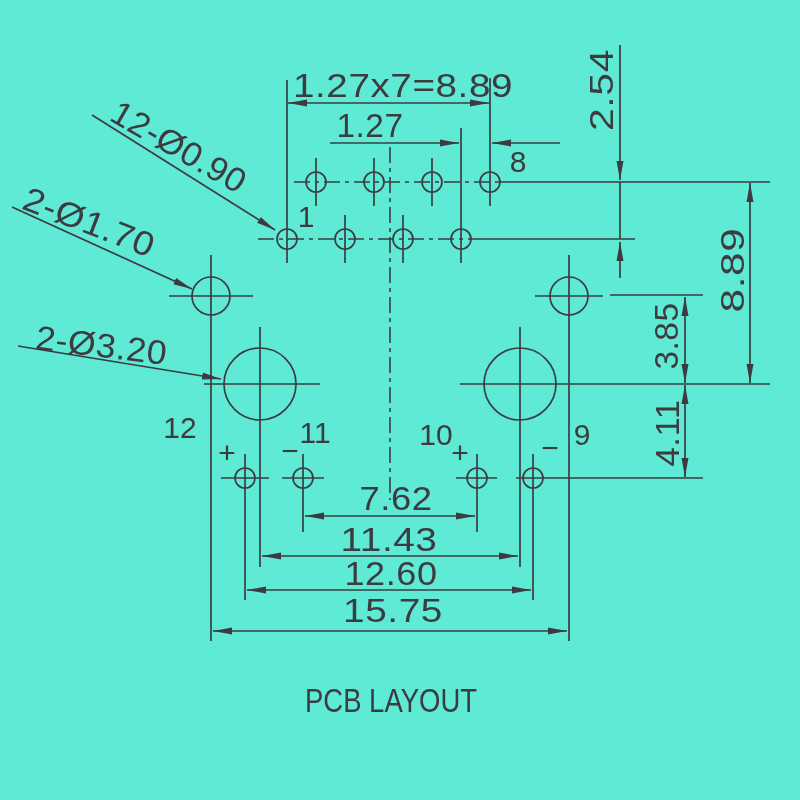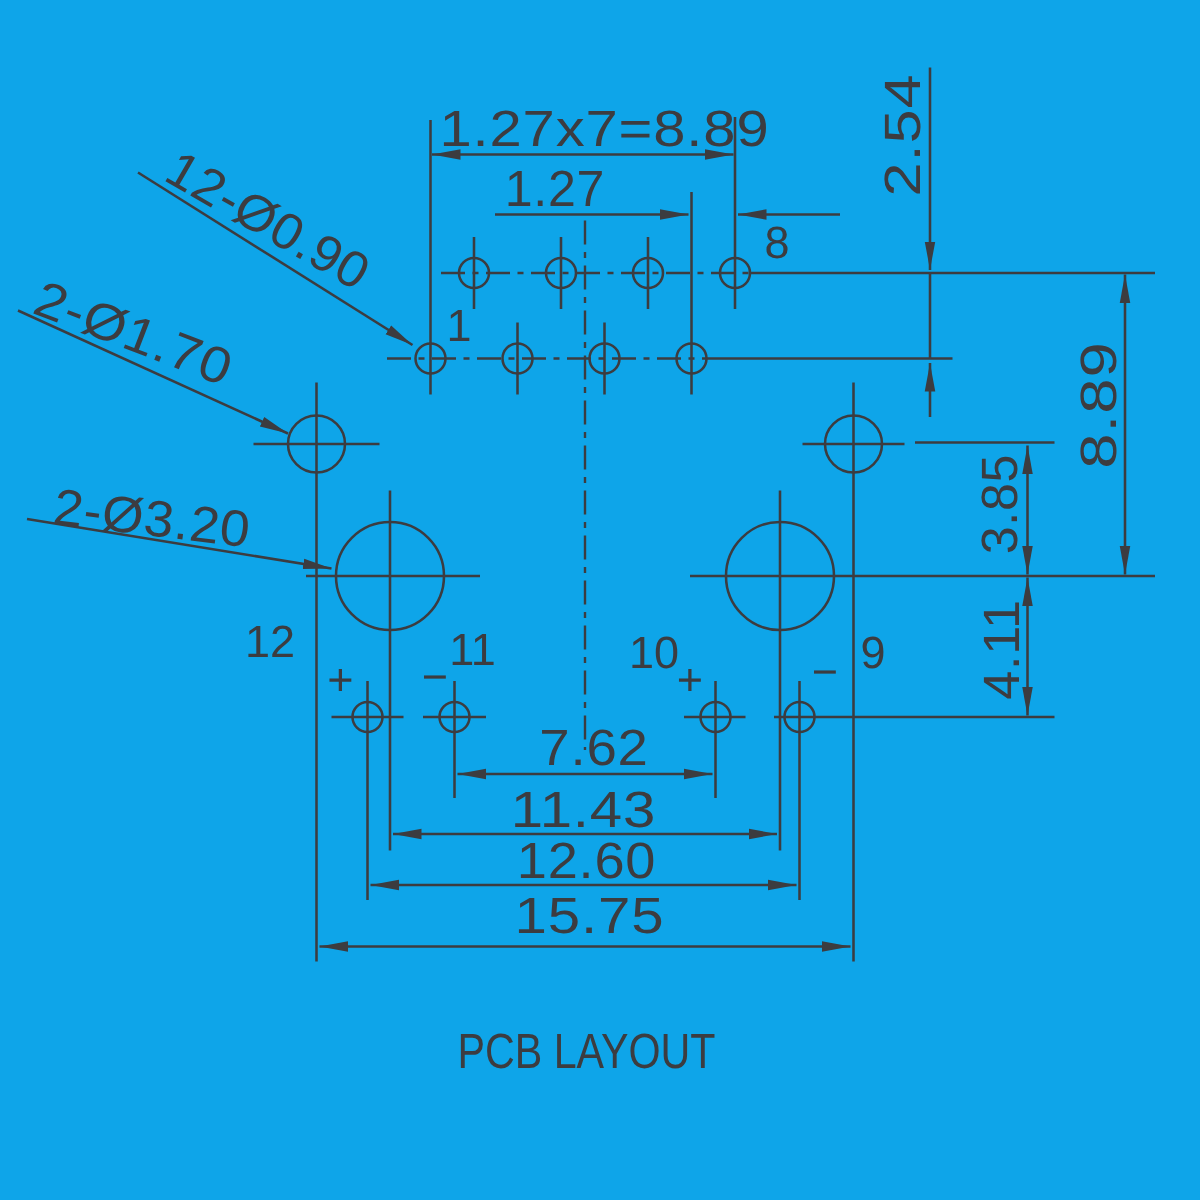--- a/index.html
+++ b/index.html
@@ -8,21 +8,21 @@
     background: #ffffff;
     width: 800px;
     height: 800px;
     overflow: hidden;
     font-family: "Liberation Sans", sans-serif;
   }
   #stage {
     position: relative;
     width: 800px;
     height: 800px;
-    background: #0ea5e9;
+    background: #5eead4;
     text-align: right;
   }
   svg { display: block; }
   .ln {
     stroke: #3c3c40;
     stroke-width: 1.7;
     fill: none;
     stroke-linecap: butt;
   }
   .cl {  

